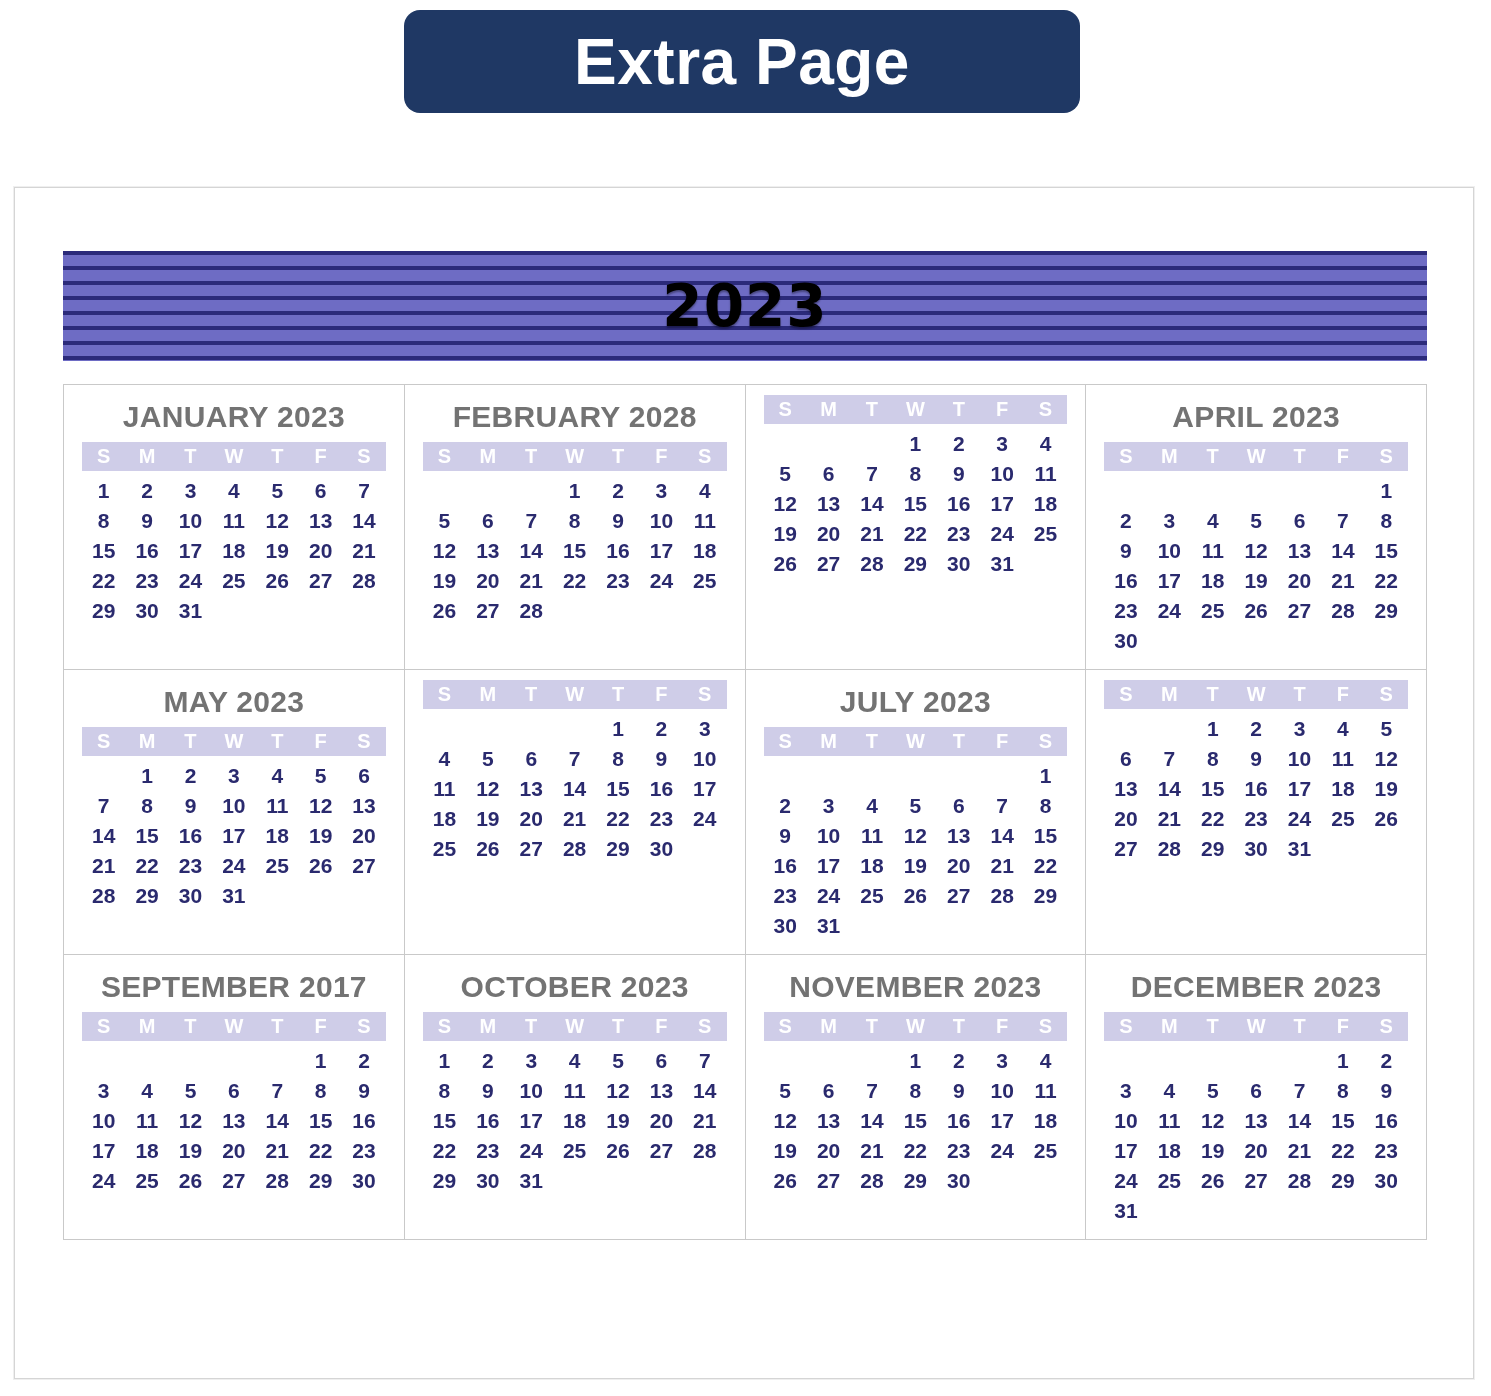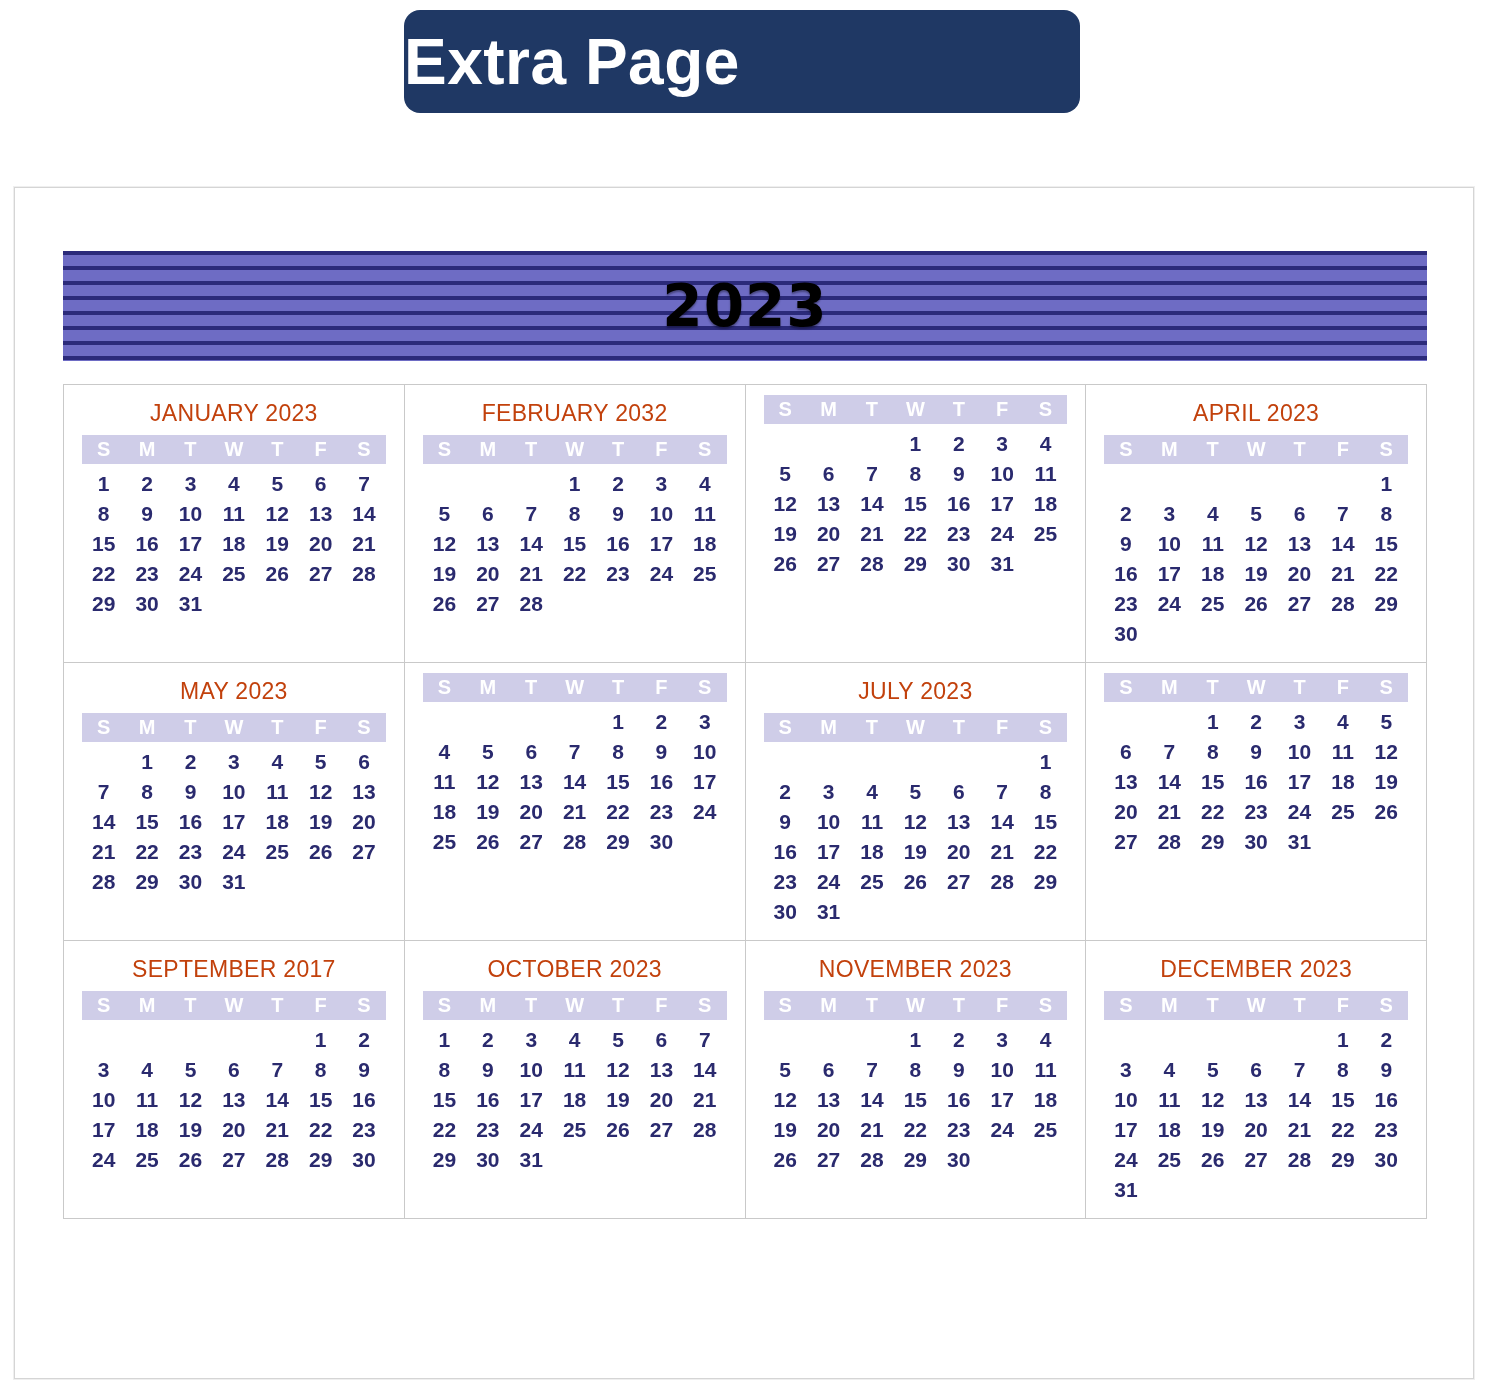--- a/index.html
+++ b/index.html
@@ -20,20 +20,21 @@
   .banner {
     position: absolute;
     left: 404px;
     top: 10px;
     width: 676px;
     height: 103px;
     background: #1f3864;
     border-radius: 16px;
     display: flex;
     align-items: center;
+    justify-content: center;
   }
   .banner-text {
     color: #ffffff;
     font-size: 64px;
     font-weight: bold;
     letter-spacing: 0.5px;
     line-height: 1;
   }
 
   
@@ -94,23 +95,23 @@
   .month {
     width: 25%;
     box-sizing: border-box;
     border-right: 1px solid #c9c9c9;
     border-bottom: 1px solid #c9c9c9;
     padding: 10px 18px 14px 18px;
     min-height: 270px;
   }
   .month-title {
     text-align: center;
-    color: #c2410c;
-    font-size: 23px;
-    font-weight: normal;
+    color: #737373;
+    font-size: 30px;
+    font-weight: bold;
     letter-spacing: 0.3px;
     padding: 5px 0 8px 0;
   }
   .dow-row {
     display: grid;
     grid-template-columns: repeat(7, 1fr);
     background: #cfcde8;
     padding: 3px 0;
   }
   .dow {
@@ -190,21 +191,21 @@
             <div class="day">25</div>
             <div class="day">26</div>
             <div class="day">27</div>
             <div class="day">28</div>
             <div class="day">29</div>
             <div class="day">30</div>
             <div class="day">31</div>
           </div>
         </div>
         <div class="month">
-          <div class="month-title">FEBRUARY 2032</div>
+          <div class="month-title">FEBRUARY 2028</div>
           <div class="dow-row">
             <div class="dow">S</div>
             <div class="dow">M</div>
             <div class="dow">T</div>
             <div class="dow">W</div>
             <div class="dow">T</div>
             <div class="dow">F</div>
             <div class="dow">S</div>
           </div>
           <div class="days-grid">

